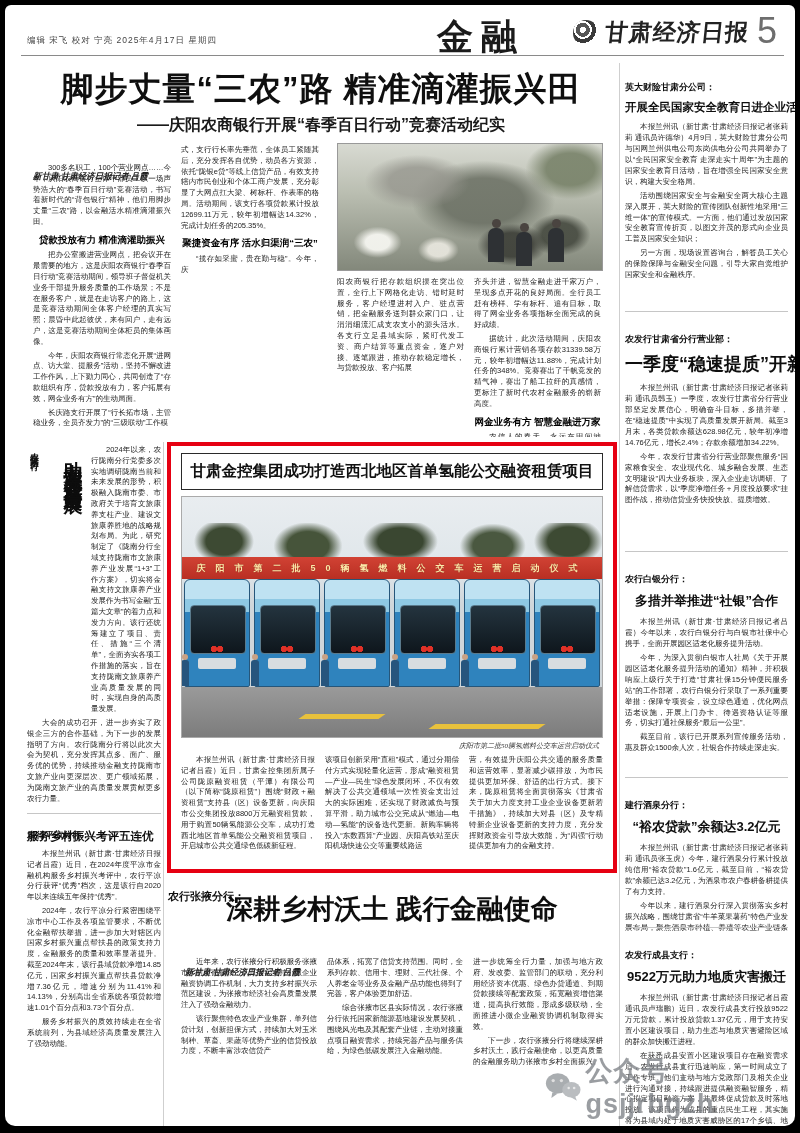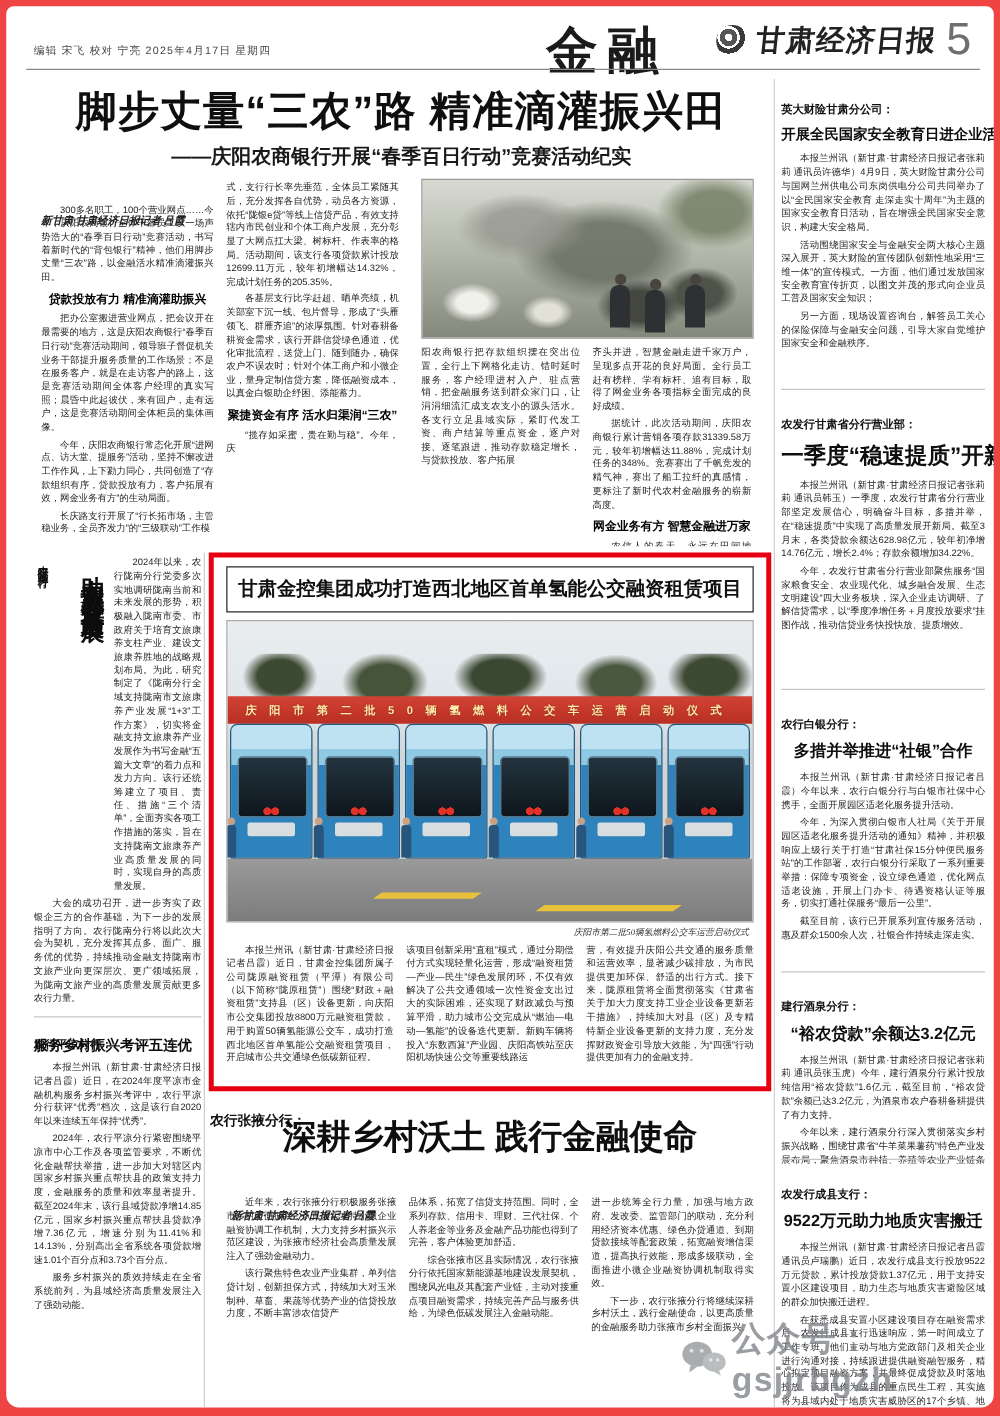--- a/index.html
+++ b/index.html
@@ -1,22 +1,22 @@
 <!DOCTYPE html>
 <html><head>
 <meta charset="utf-8">
 <style>
   html,body{margin:0;padding:0;background:#d4d4d4;font-family:"Liberation Sans","DejaVu Sans",sans-serif;}
-  #stage{position:relative;width:800px;height:1133px;overflow:hidden;background:#ef4444;}
+  #stage{position:relative;width:800px;height:1133px;overflow:hidden;background:#000000;}
   #page{position:absolute;left:5px;top:5px;width:790px;height:1121px;background:#ffffff;border-radius:6px 6px 10px 10px;overflow:hidden;}
   .abs{position:absolute;}
 
   
   .edition{left:22px;top:30px;font-size:8.5px;color:#444;letter-spacing:1px;}
-  .section-title{left:432px;top:8px;font-size:41px;font-weight:bold;color:#1b1b1b;letter-spacing:8px;}
+  .section-title{left:432px;top:8px;font-size:36px;font-weight:bold;color:#1b1b1b;letter-spacing:8px;}
   .logo{left:568px;top:15px;width:26px;height:26px;border-radius:50%;
         background:radial-gradient(circle at 38% 38%, #fff 0 3px, #555 3px 7px, #fff 7px 9px, #3a3a3a 9px 13px, transparent 13px);}
   .paper-name{left:600px;top:12px;font-family:"Liberation Serif","DejaVu Serif",serif;font-weight:900;
         font-size:23px;color:#222;transform:skewX(-6deg);letter-spacing:1px;}
   .page-num{left:752px;top:5px;font-size:36px;color:#6e6e6e;}
   .mast-rule{left:16px;top:50px;width:763px;height:0;border-top:1.5px solid #8a8a8a;}
 
   
   .vrule{width:0;border-left:1px solid #cfcfcf;}
   .hrule{height:0;border-top:1px solid #c6c6c6;}
@@ -141,21 +141,20 @@
 
   <div class="abs body-col mcol1">
     <p>300多名职工，100个营业网点……今年，庆阳农商银行全体干部员工以一场声势浩大的“春季百日行动”竞赛活动，书写着新时代的“背包银行”精神，他们用脚步丈量“三农”路，以金融活水精准滴灌振兴田。</p>
     <p class="subhead">贷款投放有力 精准滴灌助振兴</p>
     <p>把办公室搬进营业网点，把会议开在最需要的地方，这是庆阳农商银行“春季百日行动”竞赛活动期间，领导班子督促机关业务干部提升服务质量的工作场景；不是在服务客户，就是在走访客户的路上，这是竞赛活动期间全体客户经理的真实写照；晨昏中此起彼伏，来有回户，走有远户，这是竞赛活动期间全体柜员的集体画像。</p>
     <p>今年，庆阳农商银行常态化开展“进网点、访大堂、提服务”活动，坚持不懈改进工作作风，上下勠力同心，共同创造了“存款组织有序，贷款投放有力，客户拓展有效，网金业务有方”的生动局面。</p>
     <p>长庆路支行开展了“行长拓市场，主管稳业务，全员齐发力”的“三级联动”工作模</p>
   </div>
   <div class="abs body-col mcol2">
     <p class="noindent">式，支行行长率先垂范，全体员工紧随其后，充分发挥各自优势，动员各方资源，依托“陇银e贷”等线上信贷产品，有效支持辖内市民创业和个体工商户发展，充分彰显了大网点扛大梁、树标杆、作表率的格局。活动期间，该支行各项贷款累计投放12699.11万元，较年初增幅达14.32%，完成计划任务的205.35%。</p>
-    <p>各基层支行比学赶超、晒单亮绩，机关部室下沉一线、包片督导，形成了“头雁领飞、群雁齐追”的浓厚氛围。针对春耕备耕资金需求，该行开辟信贷绿色通道，优化审批流程，送贷上门、随到随办，确保农户不误农时；针对个体工商户和小微企业，量身定制信贷方案，降低融资成本，以真金白银助企纾困、添能蓄力。</p>
     <p class="subhead">聚捷资金有序 活水归渠润“三农”</p>
     <p>“揽存如采蜜，贵在勤与稳”。今年，庆</p>
   </div>
   <div class="abs body-col mcol3">
     <p class="noindent">阳农商银行把存款组织摆在突出位置，全行上下网格化走访、错时延时服务，客户经理进村入户、驻点营销，把金融服务送到群众家门口，让涓涓细流汇成支农支小的源头活水。各支行立足县域实际，紧盯代发工资、商户结算等重点资金，逐户对接、逐笔跟进，推动存款稳定增长，与贷款投放、客户拓展</p>
   </div>
   <div class="abs body-col mcol4">
     <p class="noindent">齐头并进，智慧金融走进千家万户，呈现多点开花的良好局面。全行员工赶有榜样、学有标杆、追有目标，取得了网金业务各项指标全面完成的良好成绩。</p>
     <p>据统计，此次活动期间，庆阳农商银行累计营销各项存款31339.58万元，较年初增幅达11.88%，完成计划任务的348%。竞赛赛出了千帆竞发的精气神，赛出了船工拉纤的真感情，更标注了新时代农村金融服务的崭新高度。</p>
     <p class="subhead">网金业务有方 智慧金融进万家</p>

